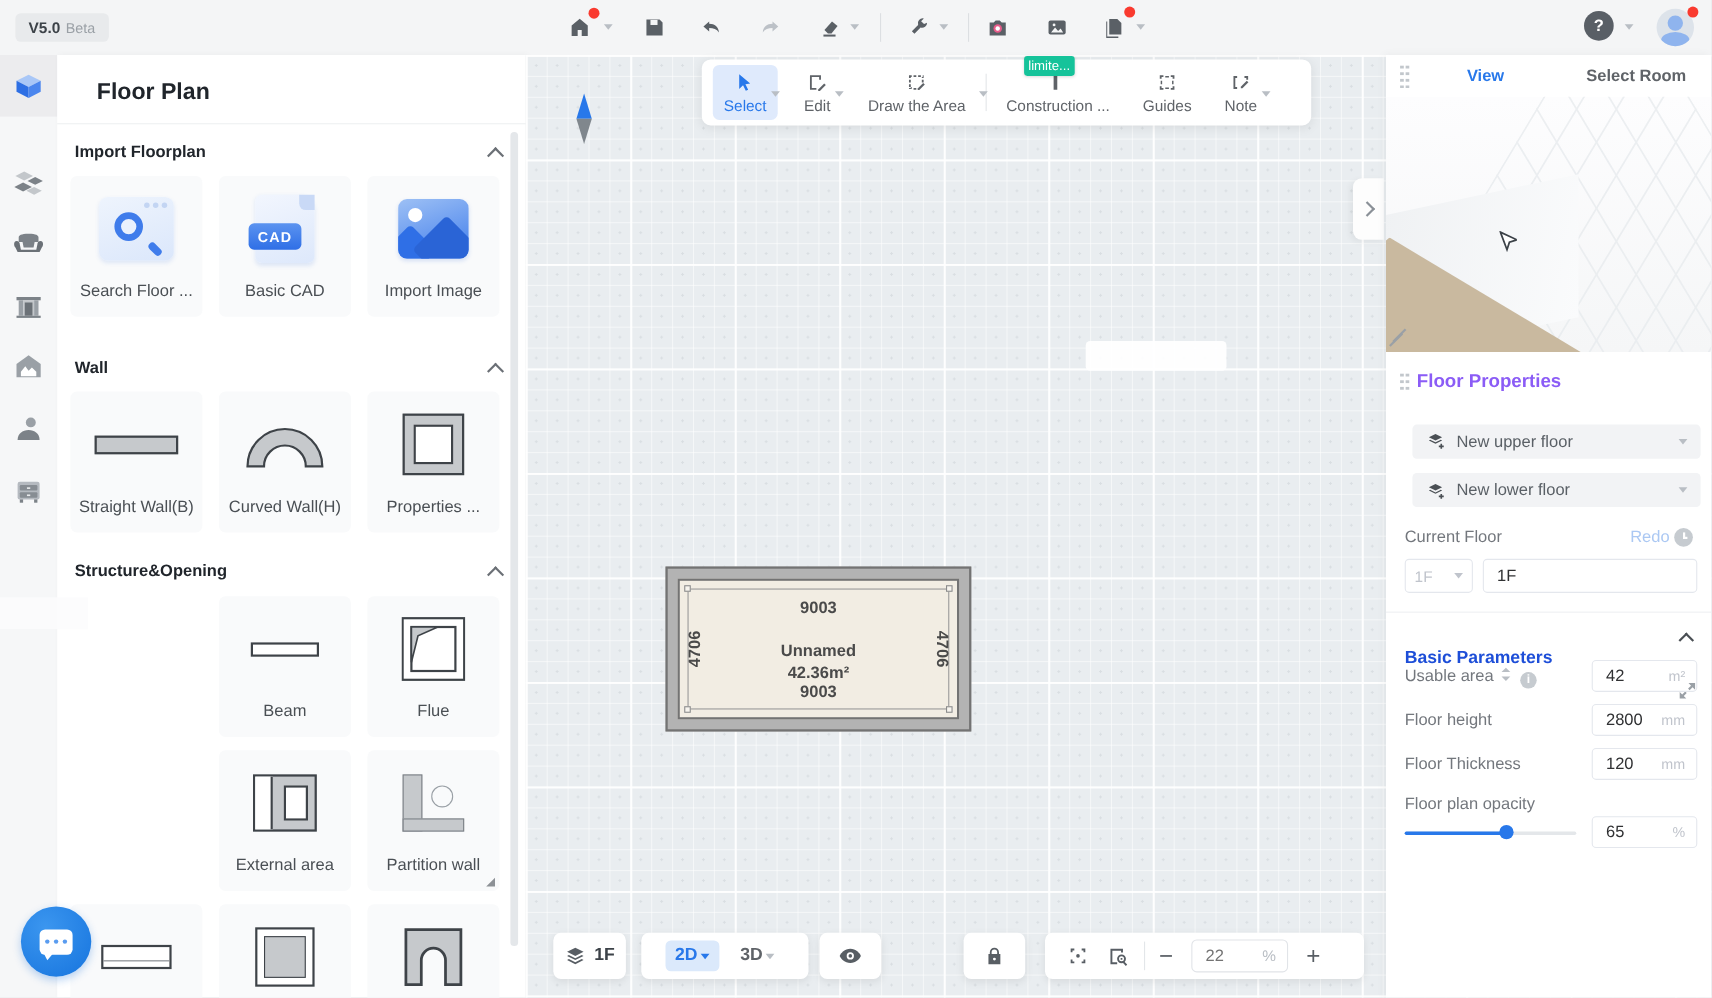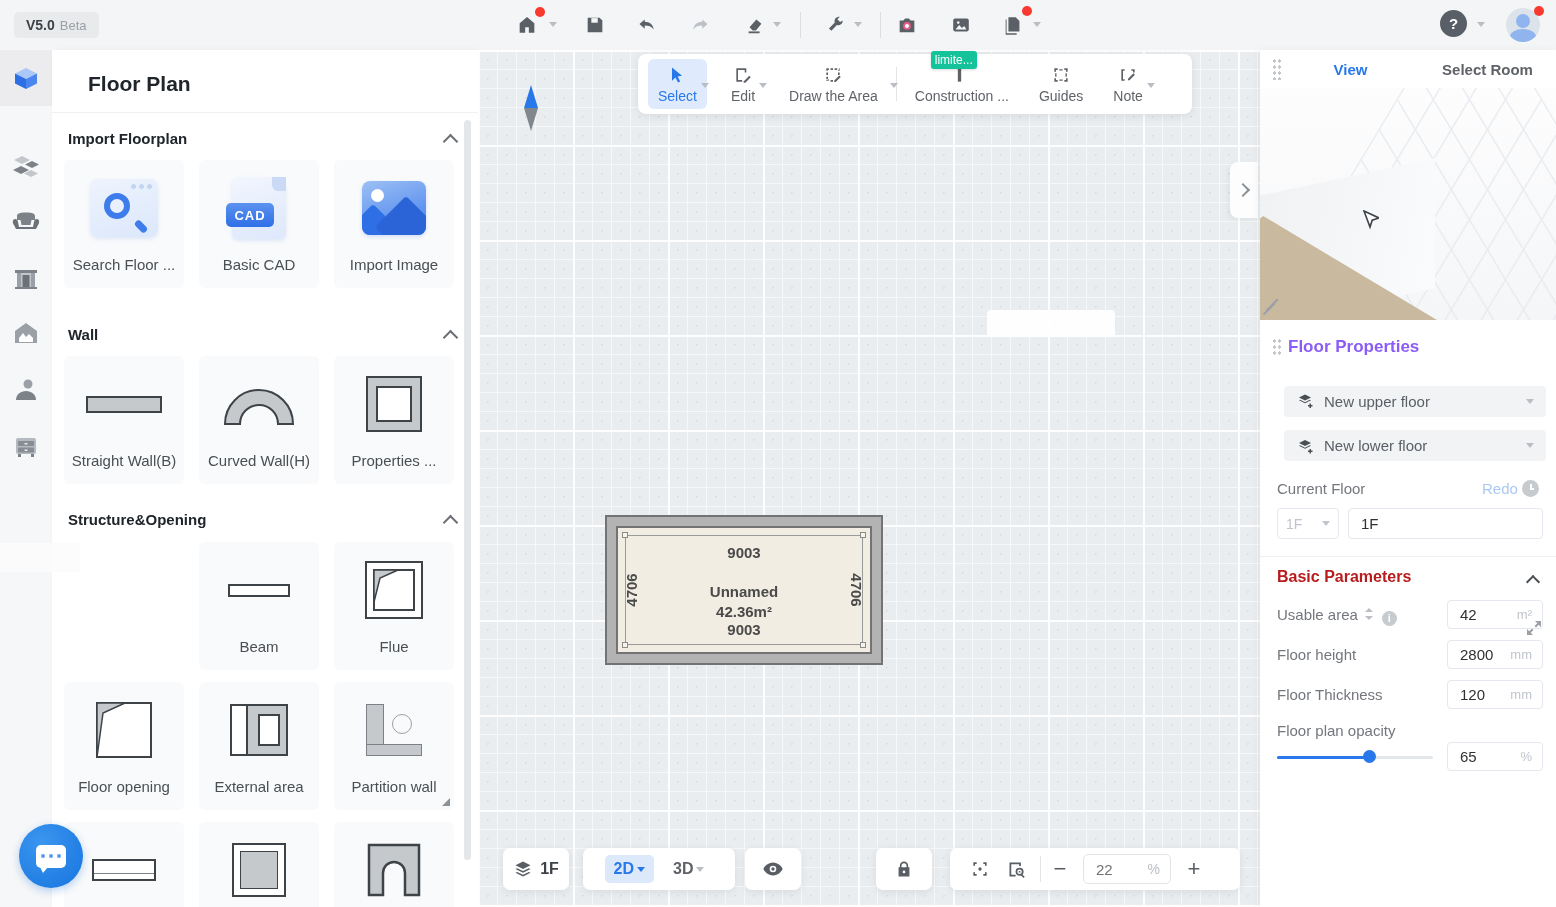--- a/index.html
+++ b/index.html
@@ -146,21 +146,21 @@
   .cf-label{position:absolute;left:17px;top:430px;font-size:15px;color:#73777d;}
   .redo-link{position:absolute;left:222px;top:430px;font-size:15px;color:#abc8f3;cursor:pointer;}
   .hist-ic{position:absolute;left:262px;top:430px;width:17px;height:17px;border-radius:50%;background:#c6cbd0;cursor:pointer;}
   .hist-ic:before{content:"";position:absolute;left:8px;top:4px;width:1.5px;height:5px;background:#fff;}
   .hist-ic:after{content:"";position:absolute;left:8px;top:8px;width:4px;height:1.5px;background:#fff;}
   .cf-select{position:absolute;left:17px;top:458px;width:62px;height:31px;border:1px solid #e4e7ed;border-radius:4px;display:flex;align-items:center;padding:0 8px;color:#c0c4cc;font-size:14px;cursor:pointer;}
   .cf-select .caret{margin-left:auto;border-top-color:#c0c4cc;}
   .cf-input{position:absolute;left:88px;top:458px;width:195px;height:31px;border:1px solid #e4e7ed;border-radius:4px;display:flex;align-items:center;}
   .cf-input input{border:none;outline:none;width:100%;font-size:15px;color:#303133;padding:0 12px;background:transparent;}
   .rp-hr{position:absolute;left:0;top:506px;width:296px;height:1px;background:#eef0f2;}
-  .bp-title{position:absolute;left:17px;top:518px;font-size:16px;font-weight:bold;color:#b91c1c;}
+  .bp-title{position:absolute;left:17px;top:540px;font-size:16px;font-weight:bold;color:#1d4ed8;}
   .bp-chev{position:absolute;right:16px;top:524px;width:12px;height:12px;cursor:pointer;}
   .bp-chev:before{content:"";position:absolute;left:0;top:3px;width:8px;height:8px;border-left:2px solid #4a4f54;border-top:2px solid #4a4f54;transform:rotate(45deg);}
   .bp-row-label{position:absolute;left:17px;font-size:15px;color:#73777d;}
   .bp-box{position:absolute;left:187px;width:96px;height:29px;border:1px solid #e4e7ed;border-radius:4px;display:flex;align-items:center;padding:0 10px;}
   .bp-box input{width:44px;border:none;outline:none;font-size:15px;color:#303133;background:transparent;}
   .bp-box .unit{margin-left:auto;font-size:13px;color:#c0c4cc;}
   .sortic{display:inline-block;position:relative;width:10px;height:12px;margin-left:6px;}
   .sortic:before{content:"";position:absolute;left:1px;top:0;border-left:4px solid transparent;border-right:4px solid transparent;border-bottom:4px solid #b9bec4;}
   .sortic:after{content:"";position:absolute;left:1px;bottom:0;border-left:4px solid transparent;border-right:4px solid transparent;border-top:4px solid #b9bec4;}
   .infoic{display:inline-block;width:15px;height:15px;border-radius:50%;background:#c6cbd0;color:#fff;font-size:11px;font-weight:bold;text-align:center;line-height:15px;margin-left:8px;vertical-align:-2px;}
@@ -407,29 +407,20 @@
       <div class="icw">
         <svg width="58" height="58" viewBox="0 0 58 58">
           <rect x="1" y="1" width="56" height="56" fill="#fff" stroke="#3e4348" stroke-width="2"></rect>
           <rect x="9" y="9" width="40" height="40" fill="#fff" stroke="#3e4348" stroke-width="2"></rect>
           <path d="M9 9 h24 l-18 8 -6 24 z" fill="#c6c9cc" stroke="#3e4348" stroke-width="1.5"></path>
         </svg>
       </div>
       <div class="lbl">Flue</div>
     </div>
 
-    <div class="card" style="left:12px;top:632px">
-      <div class="icw">
-        <svg width="56" height="56" viewBox="0 0 56 56">
-          <rect x="1" y="1" width="54" height="54" fill="#fff" stroke="#3e4348" stroke-width="2"></rect>
-          <path d="M1 1 h28 l-22 10 -6 44 z" fill="#c6c9cc" stroke="#3e4348" stroke-width="1.5"></path>
-        </svg>
-      </div>
-      <div class="lbl">Floor opening</div>
-    </div>
     <div class="card" style="left:147px;top:632px">
       <div class="icw">
           <div class="gl-extarea">
             <span class="strip"></span>
             <span class="inner"></span>
           </div>
         </div>
       <div class="lbl">External area</div>
     </div>
     <div class="card" style="left:282px;top:632px">

